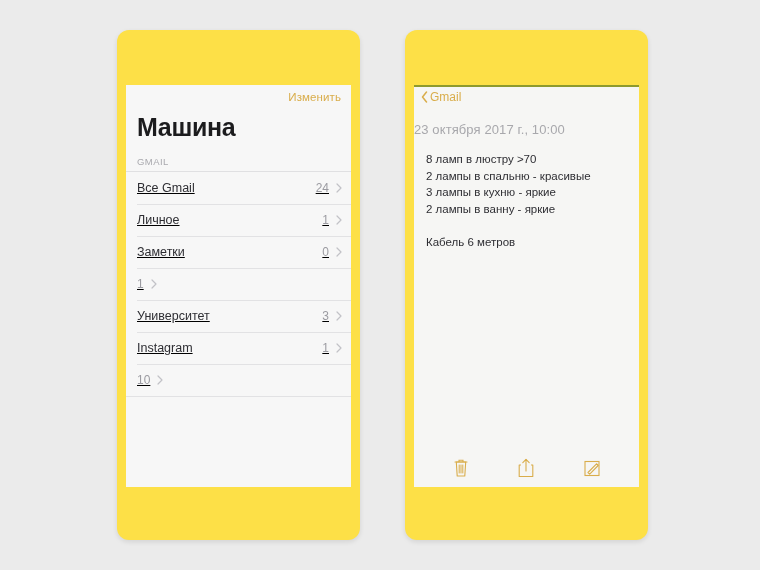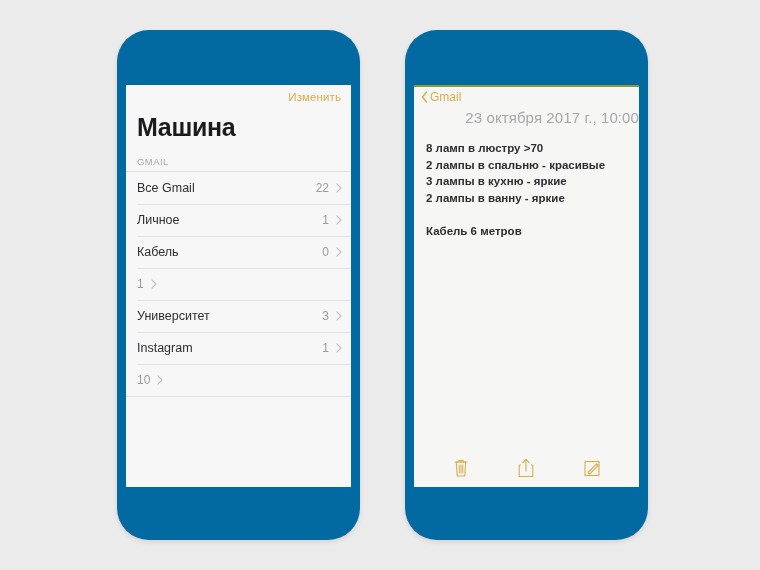--- a/index.html
+++ b/index.html
@@ -15,22 +15,22 @@
     position: relative;
   }
   .stage {
     position: absolute;
     inset: 0;
   }
 
   
   .phone {
     position: absolute;
-    background: #0369a1;
-    border-radius: 32px;
+    background: #fde047;
+    border-radius: 12px;
     box-shadow: 0 2px 5px rgba(0,0,0,0.10);
   }
   .phone-left  { left: 117px; top: 30px; width: 243px; height: 510px; }
   .phone-right { left: 405px; top: 30px; width: 243px; height: 510px; }
 
   .screen {
     position: absolute;
     left: 9px;
     top: 55px;
     width: 225px;
@@ -70,20 +70,21 @@
     letter-spacing: -0.3px;
   }
   .section-header {
     margin: 14px 0 4px 11px;
     font-size: 9.5px;
     color: #a9a9ae;
     letter-spacing: .45px;
   }
   .folder-list {
     border-top: 1px solid #e0e0e2;
+    text-decoration: underline;
   }
   .folder-row {
     position: relative;
     display: flex;
     align-items: center;
     height: 32px;
     padding: 0 9px 0 11px;
     background: transparent;
     cursor: pointer;
   }
@@ -133,33 +134,32 @@
     font-size: 12px;
     cursor: pointer;
   }
   .back-chevron {
     width: 7px;
     height: 12px;
     margin-right: 2px;
   }
   .back-chevron svg { display: block; }
   .note-date {
-    text-align: right;
-    font-size: 15px;
+    text-align: left;
+    font-size: 13px;
     color: #a8a8ac;
-    margin-top: 0;
+    margin-top: 13px;
     letter-spacing: .1px;
   }
   .note-body {
     margin: 14px 0 16px 12px;
     font-size: 11.5px;
     line-height: 16.5px;
     color: #2e2e33;
     white-space: pre-wrap;
-    font-weight: bold;
   }
   .note-toolbar {
     position: absolute;
     left: 0;
     right: 0;
     bottom: 0;
     height: 38px;
     display: flex;
     align-items: center;
     justify-content: space-around;
@@ -186,40 +186,40 @@
       </div>
 
       <div class="page-title">Машина</div>
 
       <div class="section-header">GMAIL</div>
 
       <div class="folder-list">
 
         <div class="folder-row">
           <span class="folder-label">Все Gmail</span>
-          <span class="folder-count">22</span>
+          <span class="folder-count">24</span>
           <span class="chevron">
             <svg viewBox="0 0 6 10">
                 <path d="M1 1 L5 5 L1 9" fill="none" stroke="#c2c2c7" stroke-width="1.2" stroke-linecap="round" stroke-linejoin="round"></path>
               </svg>
           </span>
         </div>
 
         <div class="folder-row">
           <span class="folder-label">Личное</span>
           <span class="folder-count">1</span>
           <span class="chevron">
             <svg viewBox="0 0 6 10">
                 <path d="M1 1 L5 5 L1 9" fill="none" stroke="#c2c2c7" stroke-width="1.2" stroke-linecap="round" stroke-linejoin="round"></path>
               </svg>
           </span>
         </div>
 
         <div class="folder-row">
-          <span class="folder-label">Кабель</span>
+          <span class="folder-label">Заметки</span>
           <span class="folder-count">0</span>
           <span class="chevron">
             <svg viewBox="0 0 6 10">
                 <path d="M1 1 L5 5 L1 9" fill="none" stroke="#c2c2c7" stroke-width="1.2" stroke-linecap="round" stroke-linejoin="round"></path>
               </svg>
           </span>
         </div>
 
         <div class="folder-row">
           <span class="folder-count">1</span>

